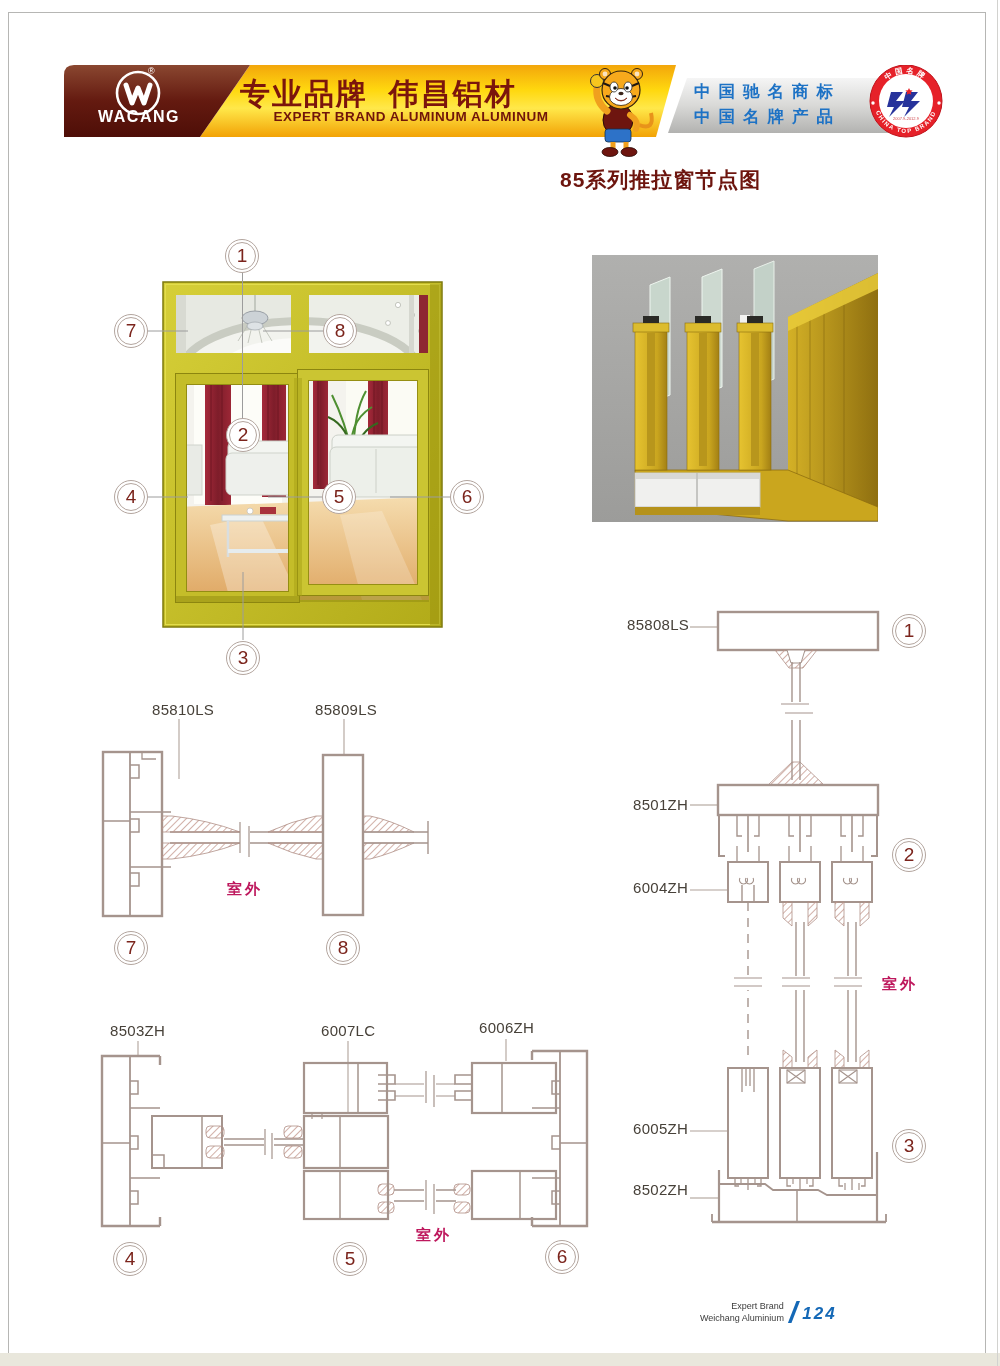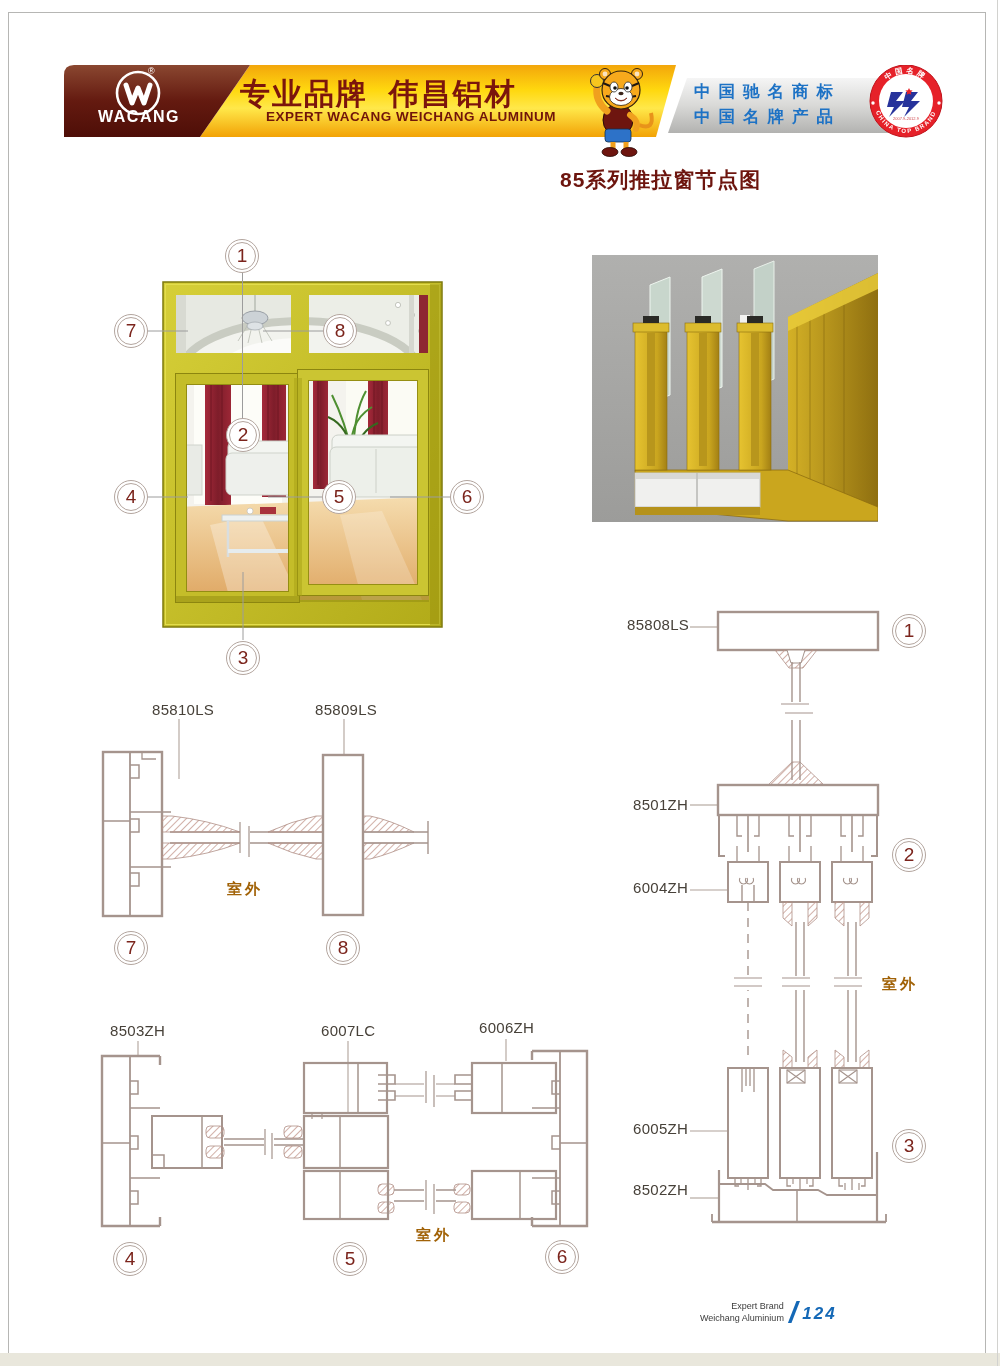--- a/index.html
+++ b/index.html
@@ -17,21 +17,21 @@
   .slogan-cn{left:240px;top:74px;width:342px;text-align:left;color:#7b150c;
       font-weight:bold;font-size:30px;letter-spacing:2px;white-space:pre;}
   .slogan-en{left:240px;top:109px;width:342px;text-align:center;color:#70150a;
       font-size:13.5px;font-weight:bold;letter-spacing:0.5px;}
   .honors{left:694px;top:79px;width:168px;color:#1d72c5;font-weight:bold;
       font-size:16.5px;letter-spacing:8px;line-height:25px;white-space:nowrap;}
   .page-title{left:560px;top:166px;width:395px;color:#6d150e;
       font-weight:bold;font-size:21px;letter-spacing:1px;}
   
   .part-label{font-size:15px;color:#474139;letter-spacing:0.3px;white-space:nowrap;}
-  .outdoor-label{font-size:15px;font-weight:bold;color:#a16207;letter-spacing:3px;white-space:nowrap;}
+  .outdoor-label{font-size:15px;font-weight:bold;color:#be185d;letter-spacing:3px;white-space:nowrap;}
   .callout{width:34px;height:34px;border-radius:50%;border:1px solid #b3a59e;background:#fff;
       display:flex;align-items:center;justify-content:center;box-sizing:border-box;}
   .callout::after{content:"";position:absolute;inset:2px;border:1px solid #b3a59e;border-radius:50%;}
   .callout span{font-size:19px;color:#7b241c;}
   
   .footer{left:700px;top:1298px;width:245px;display:flex;
       align-items:center;gap:5px;}
   .f-small{text-align:right;font-size:9px;color:#3c3c3c;line-height:1.3;}
   .f-slash{color:#1468b6;font-style:italic;font-weight:bold;font-size:30px;line-height:1;}
   .f-num{color:#1468b6;font-style:italic;font-weight:bold;font-size:17px;letter-spacing:2px;line-height:1;}
@@ -118,21 +118,21 @@
     <path d="M827,27 h12 l-7,9 h9 l-16,16 l5,-10 h-7 z" fill="#27339b"></path>
     <path d="M842,27 h12 l-7,9 h9 l-16,16 l5,-10 h-7 z" fill="#27339b"></path>
     <path d="M845,23 l1.1,2.3 2.5,0.3 -1.8,1.7 0.5,2.5 -2.3,-1.2 -2.2,1.2 0.4,-2.5 -1.8,-1.7 2.5,-0.3 z" fill="#e62129"></path>
     <text x="842" y="55" font-size="4" fill="#d04a50" text-anchor="middle">2007.9-2012.9</text>
   </g>
 </svg>
 
 <div class="abs wacang-text">WACANG</div>
 <div class="abs reg-mark">®</div>
 <div class="abs slogan-cn">专业品牌  伟昌铝材</div>
-<div class="abs slogan-en">EXPERT WACANG WEICHANG ALUMINUM</div>
+<div class="abs slogan-en">EXPERT BRAND ALUMINUM ALUMINUM</div>
 <div class="abs honors">
   <div>中国驰名商标</div>
   <div>中国名牌产品</div>
 </div>
 
 <div class="abs page-title">85系列推拉窗节点图</div>
 
 <svg class="abs" style="left:110px;top:245px;" width="380" height="435" viewBox="0 0 380 435">
   <defs>
     <linearGradient id="gFrame" x1="0" y1="0" x2="1" y2="1">

